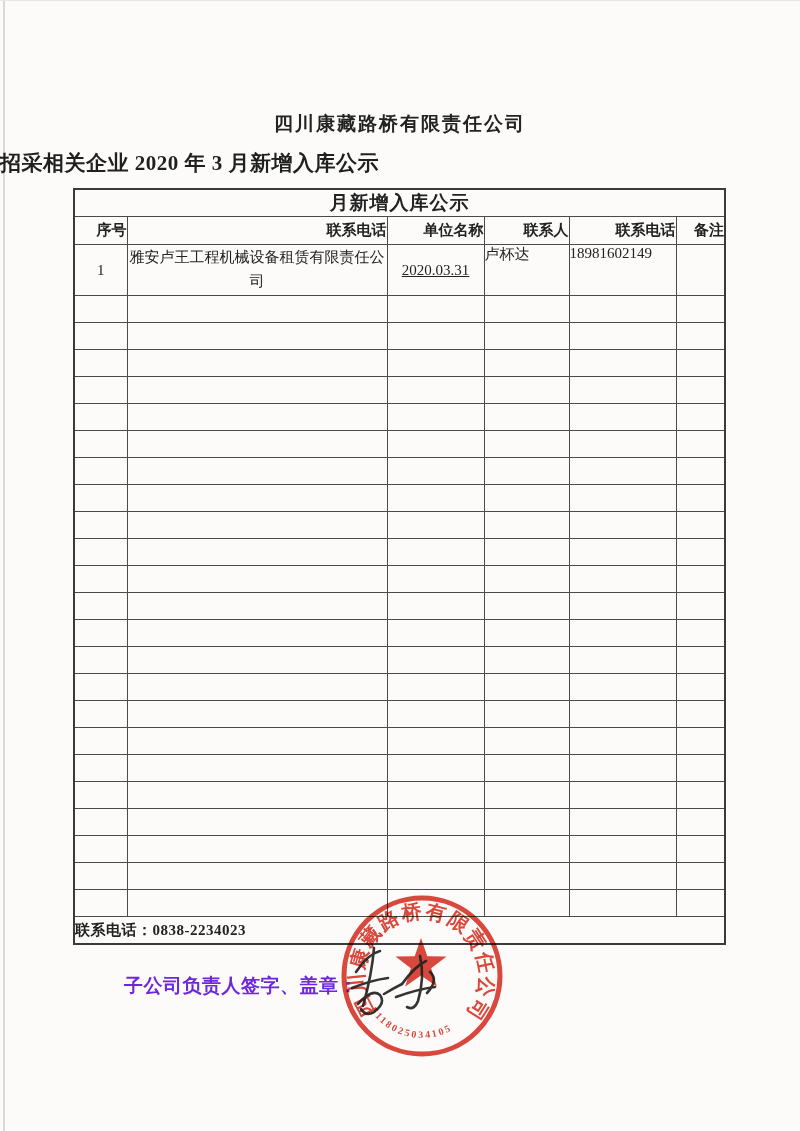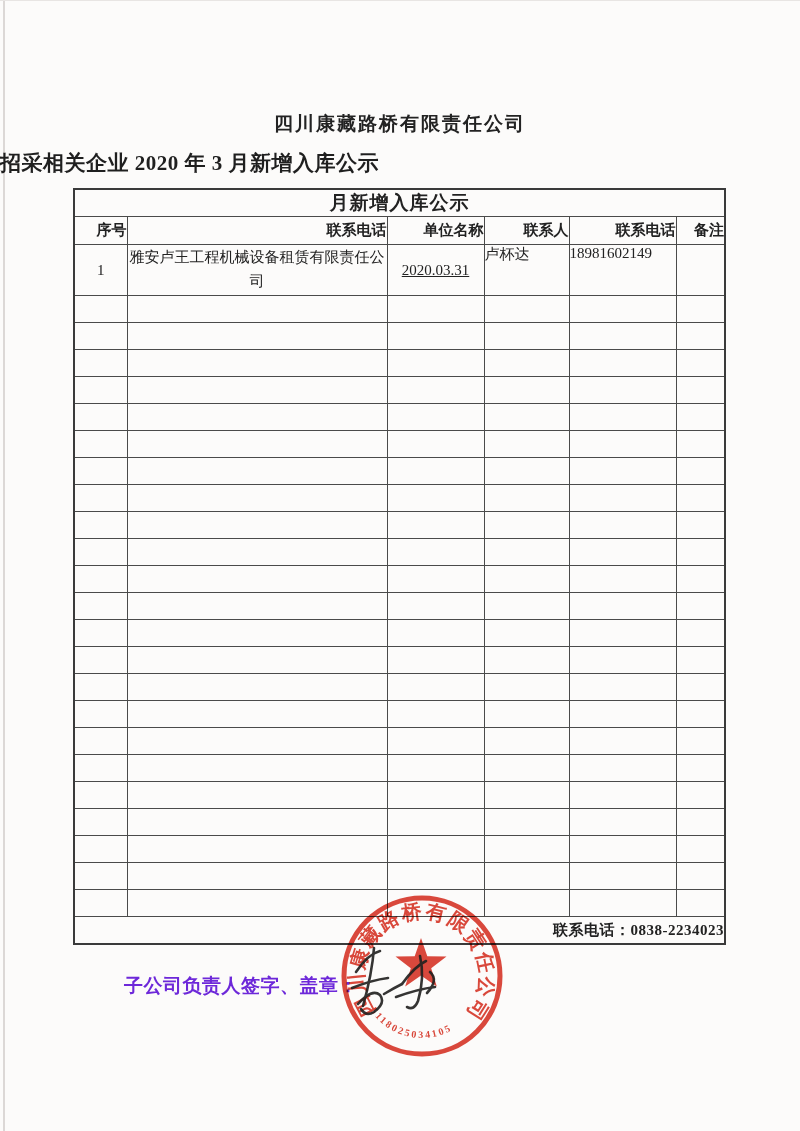--- a/index.html
+++ b/index.html
@@ -63,21 +63,21 @@
   td.c-seq{text-align:center;vertical-align:middle;}
   td.c-company{
     text-align:center;vertical-align:top;
     padding:3px 6px 0 8px;line-height:24px;
   }
   td.c-date{text-align:center;vertical-align:middle;padding-top:10px;text-decoration:underline;}
   td.c-contact,td.c-phone{text-align:left;vertical-align:top;padding-top:7px;}
   tr.empty-row td{height:26px;}
   tr.footer-row td{
     height:26px;
-    text-align:right;vertical-align:middle;
+    text-align:left;vertical-align:middle;
     font-weight:bold;font-size:15px;letter-spacing:0.5px;
   }
   .sign-line{
     position:absolute;left:124px;top:973px;
     font-size:19px;font-weight:bold;letter-spacing:0.5px;
     color:#6d28d9;
     white-space:nowrap;
   }
   .stamp-wrap{
     position:absolute;left:322px;top:876px;width:200px;height:200px;

